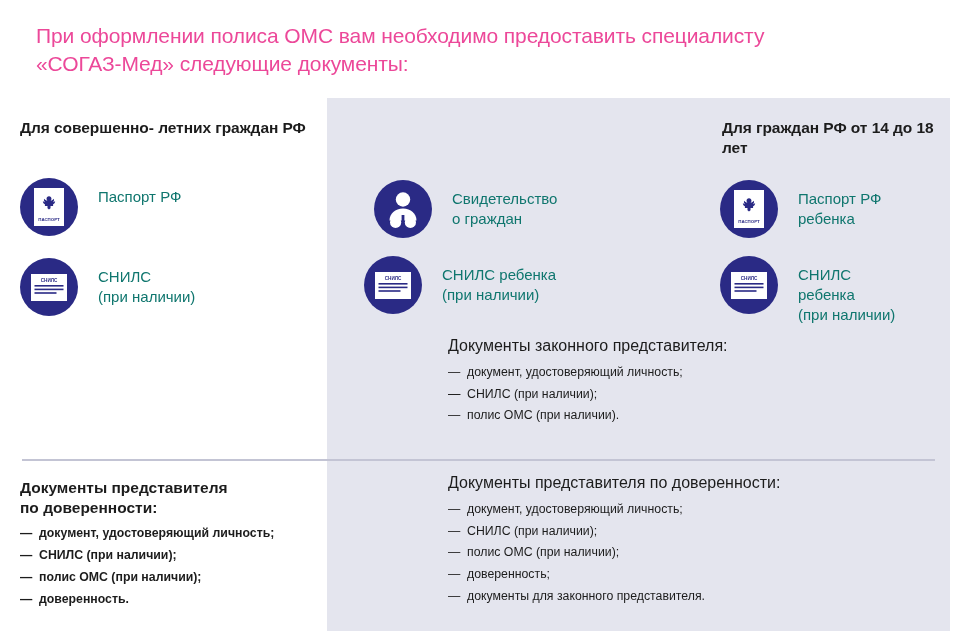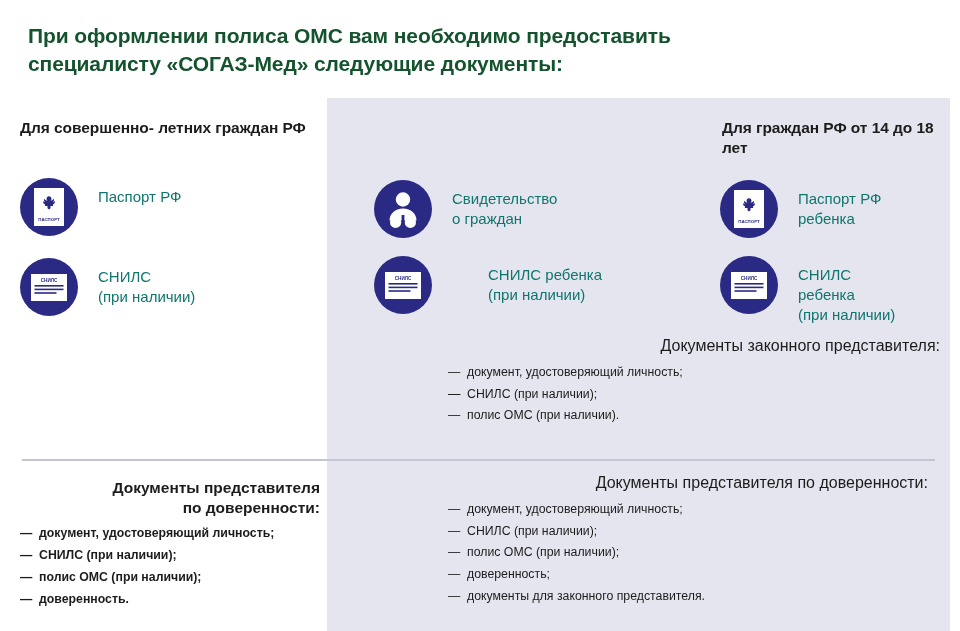--- a/index.html
+++ b/index.html
@@ -25,26 +25,26 @@
     left: 327px;
     top: 98px;
     width: 623px;
     height: 533px;
     background: #e4e5ee;
   }
 
   
   .headline {
     position: absolute;
-    left: 28px;
+    left: 36px;
     top: 22px;
     width: 780px;
-    color: #14532d;
+    color: #ec4899;
     font-size: 21px;
-    font-weight: bold;
+    font-weight: normal;
     line-height: 1.32;
     letter-spacing: -0.1px;
   }
 
   
   .col-head {
     position: absolute;
     color: #1c1c1c;
     font-size: 15.5px;
     font-weight: bold;
@@ -76,33 +76,32 @@
     padding-top: 9px;
     color: #0f766e;
     font-size: 15px;
     line-height: 1.33;
     white-space: pre-line;
   }
 
   #row-passport-adult { left: 20px;  top: 178px; }
   #row-snils-adult    { left: 20px;  top: 258px; }
   #row-birthcert      { left: 374px; top: 180px; }
-  #row-snils-child    { left: 374px; top: 256px; gap: 36px; }
+  #row-snils-child    { left: 364px; top: 256px; }
   #row-passport-teen  { left: 720px; top: 180px; }
   #row-snils-teen     { left: 720px; top: 256px; }
 
   
   .list-block { position: absolute; }
   .list-block .list-title {
     color: #1c1c1c;
     font-size: 16px;
     line-height: 1.3;
     margin-bottom: 7px;
     white-space: pre-line;
-    text-align: right;
   }
   .list-block ul {
     margin: 0;
     padding: 0;
     list-style: none;
   }
   .list-block li {
     position: relative;
     padding-left: 19px;
     margin-bottom: 5px;

